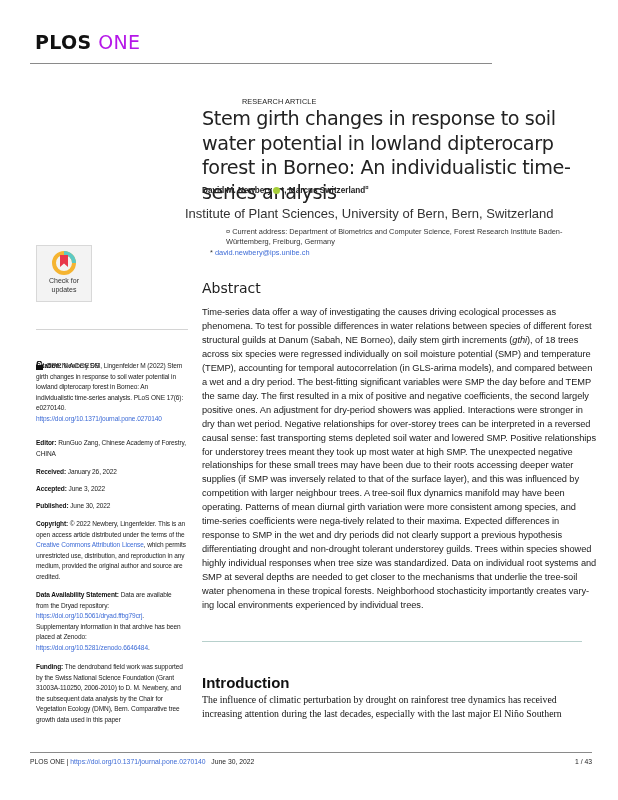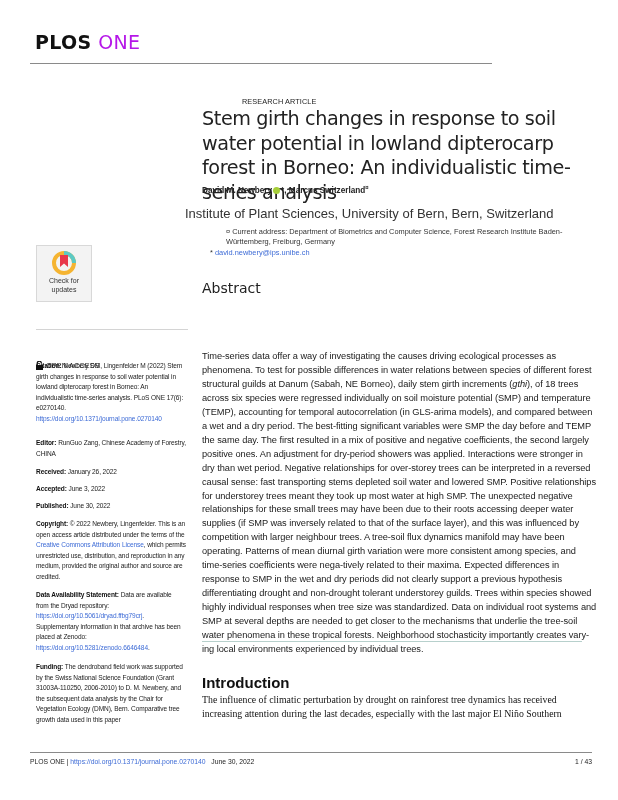--- a/index.html
+++ b/index.html
@@ -12,21 +12,21 @@
   .article-type { position:absolute; left:202px; top:97px; font-size:7.3px; letter-spacing:0.1px; color:#222;padding-left:40px; }
   .title { position:absolute; left:202px; top:107px; width:400px; font-family:"DejaVu Sans", sans-serif; font-size:19.2px; line-height:24.5px; color:#222; letter-spacing:-0.4px; }
   .authors { position:absolute; left:202px; top:184px; font-size:8.2px; font-weight:bold; color:#222; }
   .orcid { display:inline-block; width:7px; height:7px; border-radius:50%; background:#a6ce39; vertical-align:-1px; margin:0 1px; }
   .affil { position:absolute; left:185px; top:206px; font-size:13px; color:#333; }
   .current { position:absolute; left:202px; top:227px; width:380px; font-size:7.4px; line-height:10px; color:#333;margin-left:24px; }
   .email { position:absolute; left:202px; top:248px; font-size:7.4px; color:#333;margin-left:8px; }
   .email a, .link { color:#3d6bd6; text-decoration:none; }
 
   .abstract-h { position:absolute; left:202px; top:280px; font-family:"DejaVu Sans", sans-serif; font-size:14px; color:#222; }
-  .abstract { position:absolute; left:202px; top:306px; width:396px; font-size:9.25px; line-height:13.95px; color:#1a1a1a; letter-spacing:-0.05px;margin-top:44px; }
+  .abstract { position:absolute; left:202px; top:306px; width:396px; font-size:9.25px; line-height:13.95px; color:#1a1a1a; letter-spacing:-0.05px; }
   .sep { position:absolute; left:202px; top:641px; width:380px; height:1px; background:#b7d0cc; }
   .intro-h { position:absolute; left:202px; top:674px; font-size:15px; font-weight:bold; color:#111; }
   .intro { position:absolute; left:202px; top:693px; width:396px; font-family:"Liberation Serif", serif; font-size:9.8px; line-height:14px; color:#111; }
 
   .cfu { position:absolute; left:36px; top:245px; width:54px; height:55px; border:1px solid #d8d8d8; background:#f3f3f3; text-align:center; }
   .cfu svg { display:block; margin:4px auto 0; }
   .cfu .t { font-size:7px; line-height:8px; color:#333; margin-top:1px; }
   .side-rule { position:absolute; left:36px; top:329px; width:152px; height:1px; background:#d4d4d4; }
   .oa { position:absolute; left:36px; top:346px; font-size:7.2px; color:#222; letter-spacing:0.2px;margin-top:15px; }
   .lock { display:inline-block; vertical-align:-2px; margin-right:3px; }

